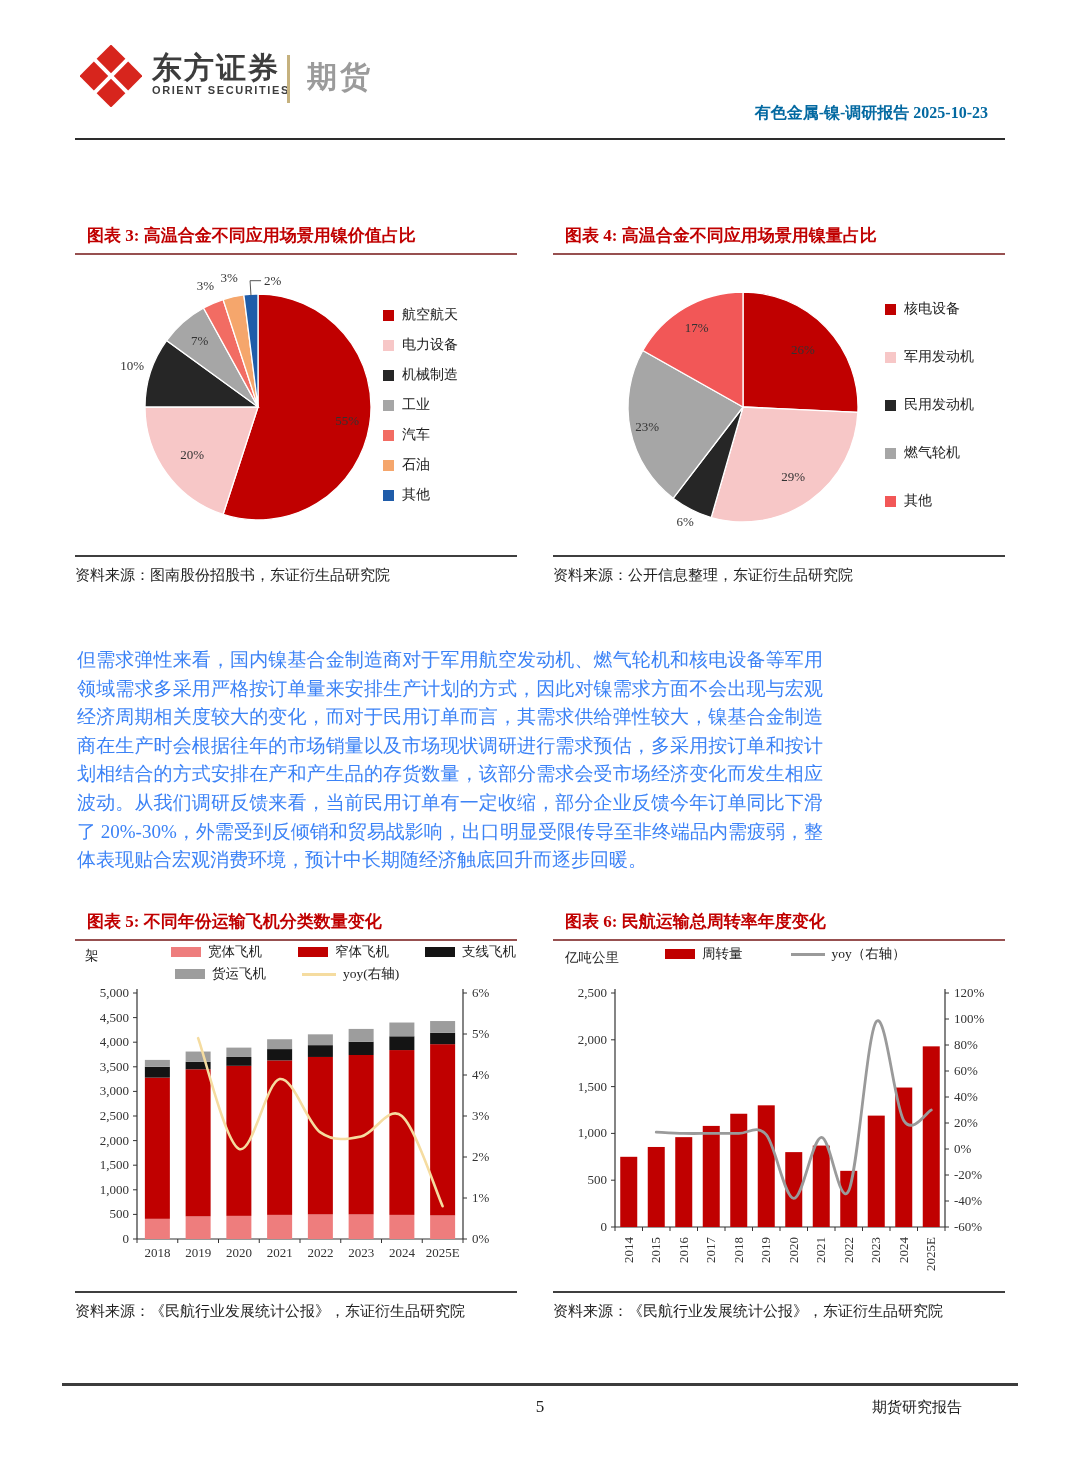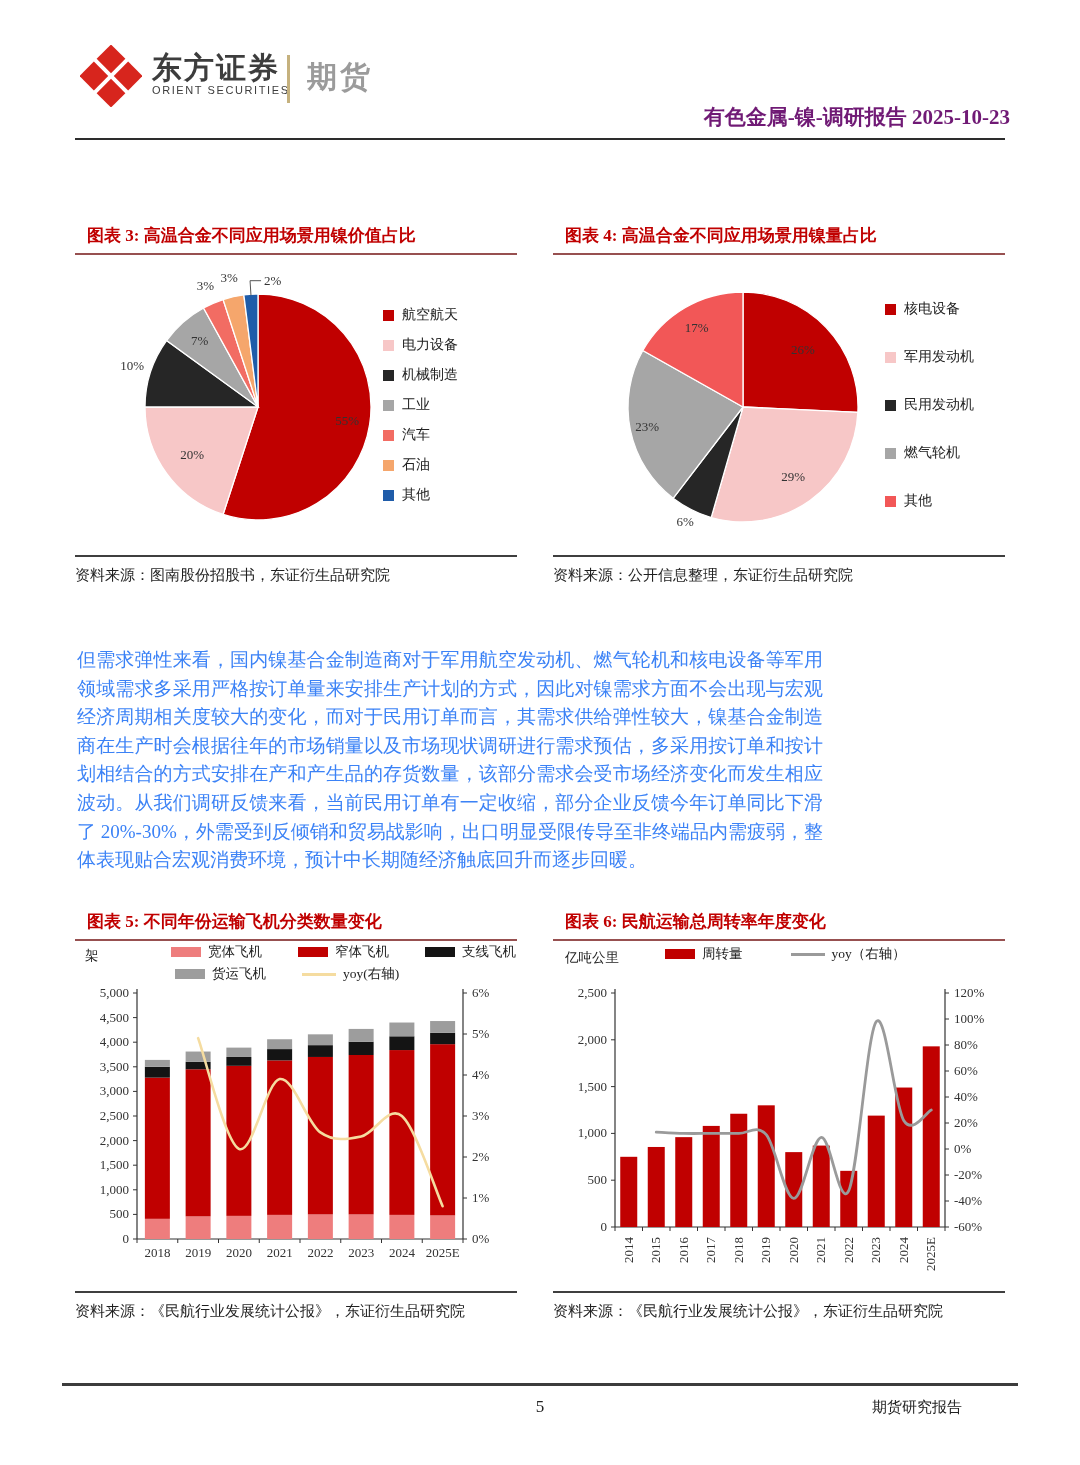--- a/index.html
+++ b/index.html
@@ -1,24 +1,24 @@
 <!DOCTYPE html>
 <html><head>
 <meta charset="utf-8">
 <style>
   html,body{margin:0;padding:0;background:#ffffff;}
   body{width:1080px;height:1465px;position:relative;font-family:"Liberation Serif","DejaVu Serif",serif;color:#1a1a1a;}
   .abs{position:absolute;}
 
   
   .brand-cn{font-family:"Liberation Sans","DejaVu Sans",sans-serif;font-weight:bold;font-size:30px;color:#3d3d3d;letter-spacing:2px;line-height:32px;}
-  .brand-en{font-family:"Liberation Sans","DejaVu Sans",sans-serif;font-weight:normal;font-size:11px;color:#3d3d3d;letter-spacing:1.6px;}
+  .brand-en{font-family:"Liberation Sans","DejaVu Sans",sans-serif;font-weight:bold;font-size:11px;color:#3d3d3d;letter-spacing:1.6px;}
   .brand-sep{position:absolute;left:287px;top:55px;width:3px;height:48px;background:#c5b17e;}
   .brand-tag{position:absolute;left:307px;top:57px;font-family:"Liberation Sans","DejaVu Sans",sans-serif;font-weight:bold;font-size:30px;color:#9b9b9b;letter-spacing:3px;}
-  .report-title{position:absolute;top:103px;right:70px;font-size:21px;font-weight:bold;color:#701a75;}
+  .report-title{position:absolute;top:103px;right:92px;font-size:16px;font-weight:bold;color:#0369a1;}
   .header-rule{position:absolute;left:75px;top:138px;width:930px;height:2px;background:#2d2d2d;}
 
   
   .figure{position:absolute;}
   .fig-title{color:#c00000;font-weight:bold;font-size:17px;padding:0 0 6px 12px;border-bottom:2px solid #975050;}
   .chart-box{position:relative;}
   .source-row{border-top:2px solid #3f3f3f;padding-top:9px;font-size:15px;color:#1f1f1f;}
 
   .pie-row{display:flex;align-items:center;height:300px;}
   .pie-legend{display:flex;flex-direction:column;font-size:14px;color:#222;}

